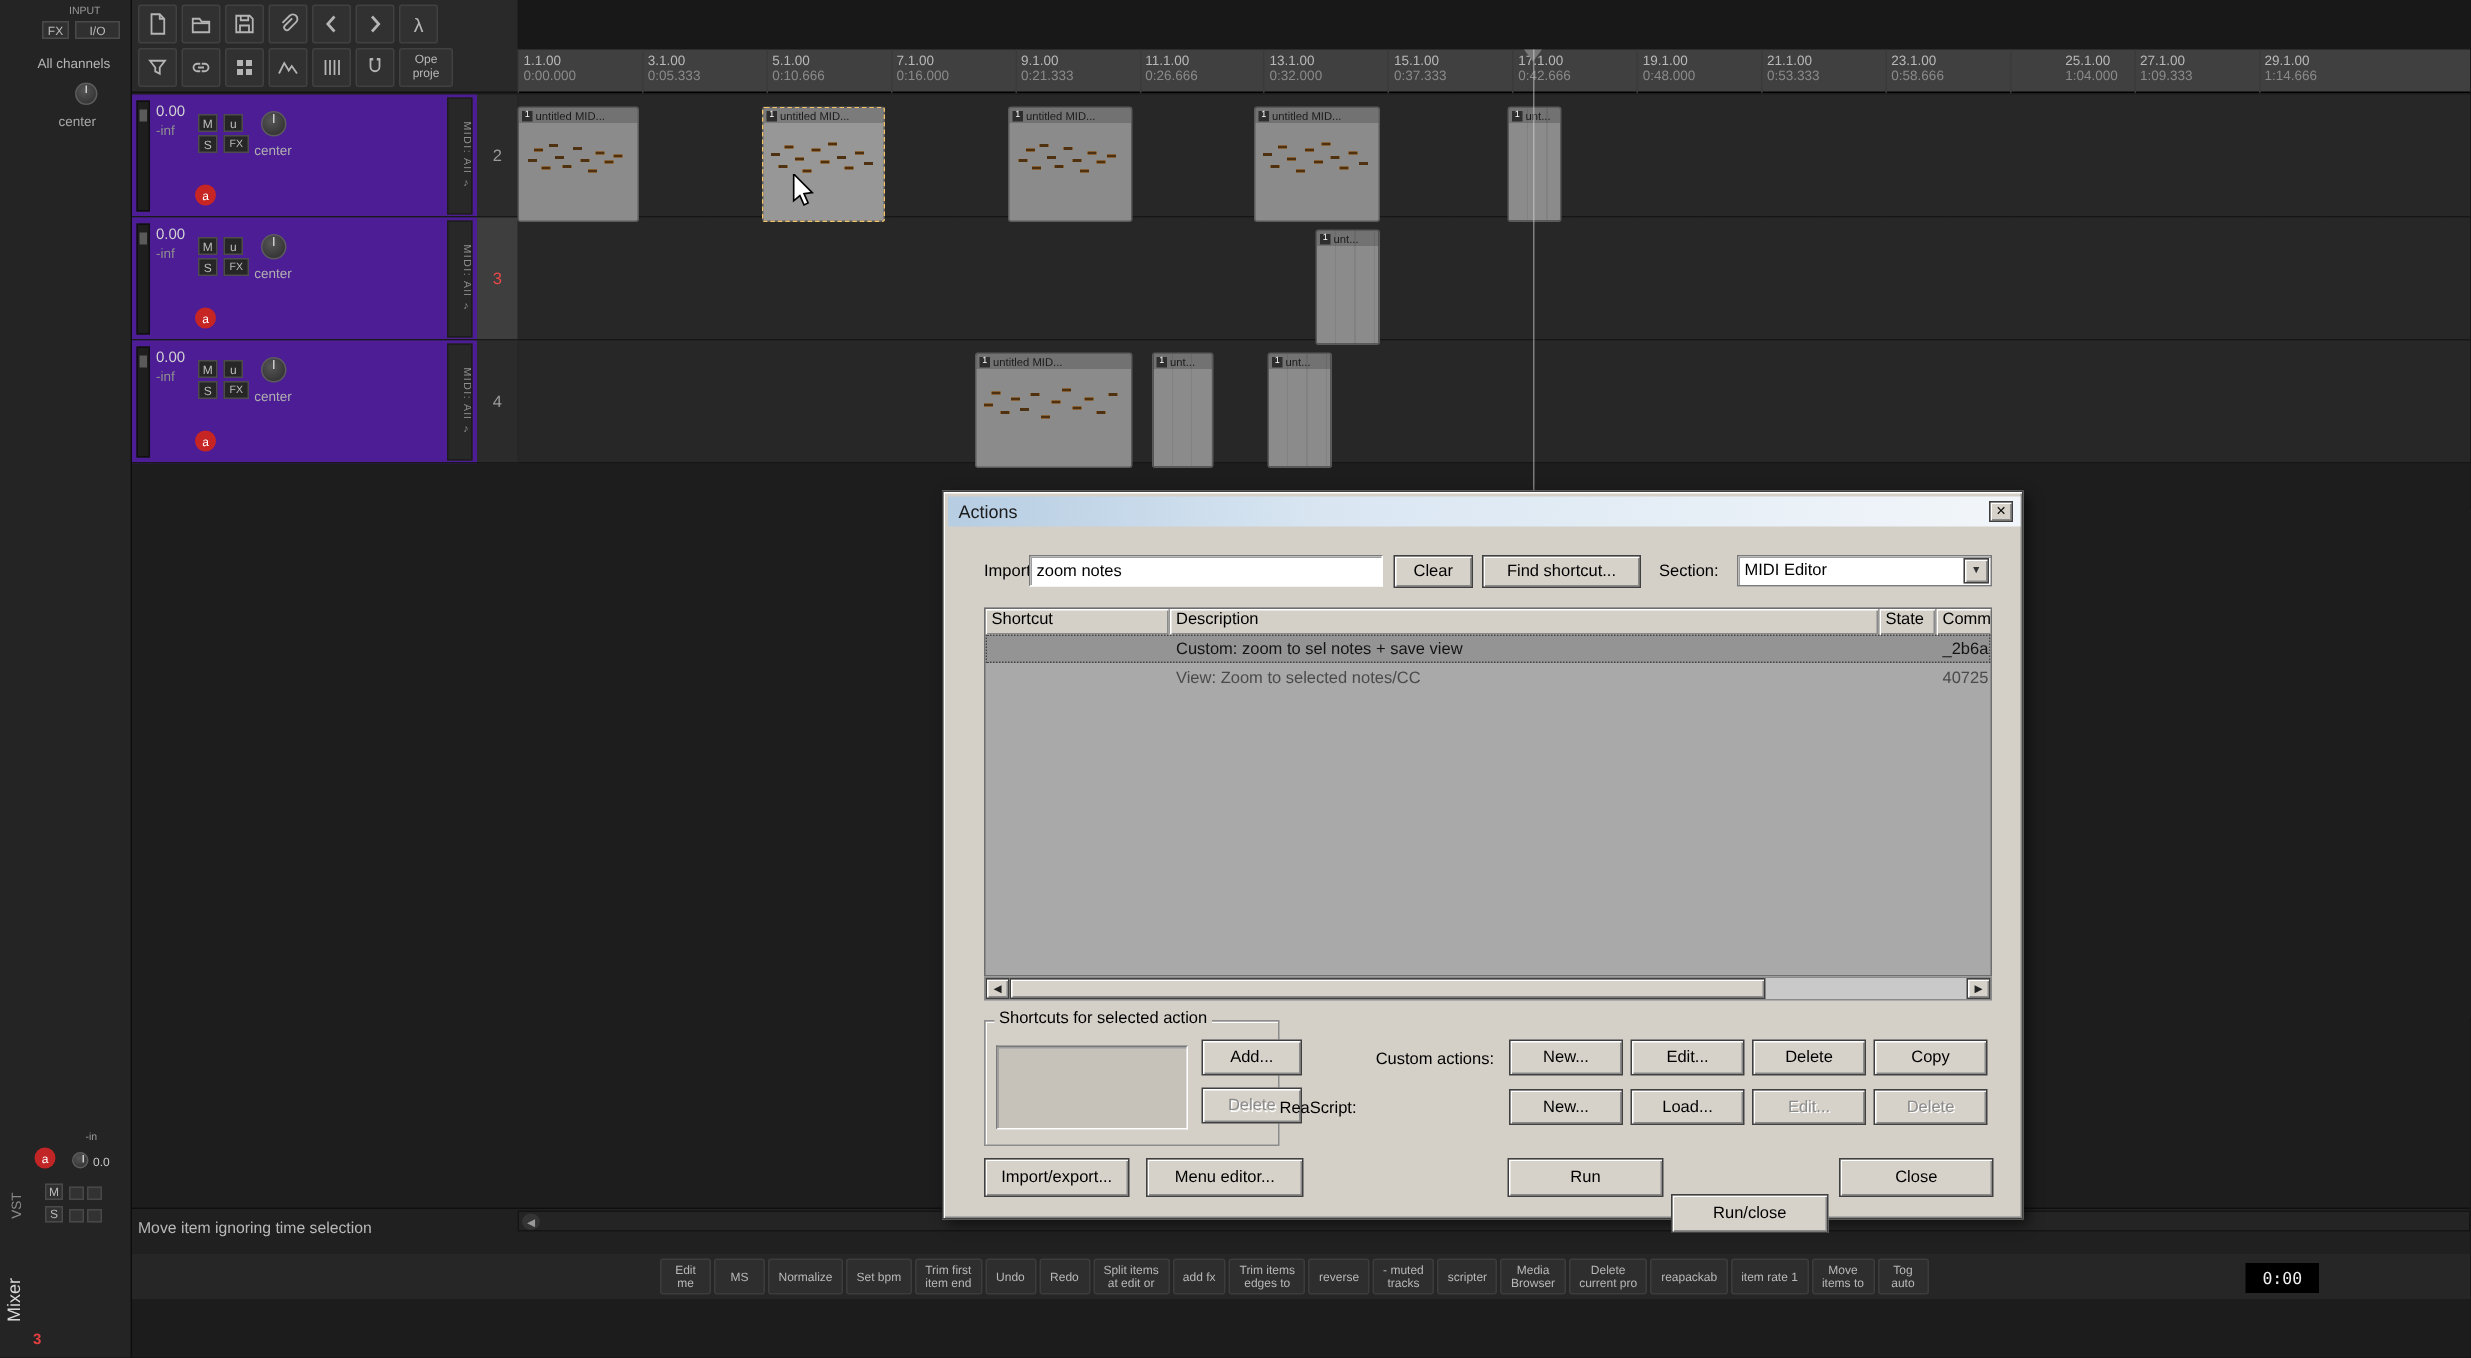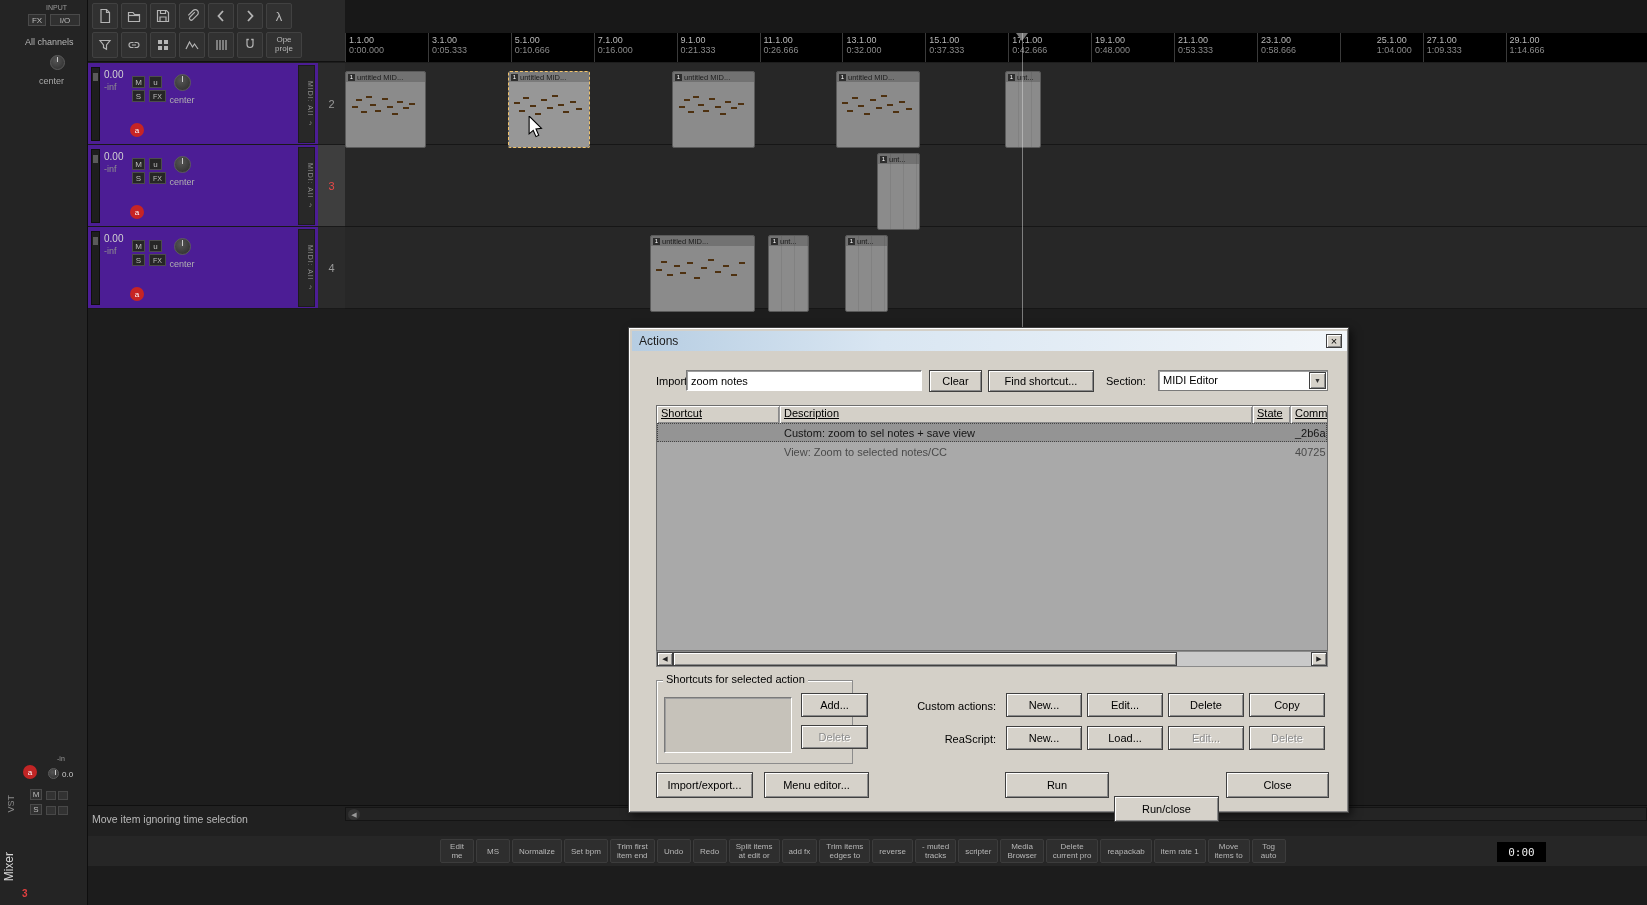--- a/index.html
+++ b/index.html
@@ -21,21 +21,21 @@
   
   #top-toolbar { position:absolute; left:88px; top:0; width:257px; height:62px; background:#292929; border-bottom:1px solid #111; z-index:2; }
   .tb-row { position:absolute; left:4px; display:flex; gap:3px; align-items:center; }
   .tb-btn { width:26px; height:26px; background:#313131; border:1px solid #414141; border-radius:2px; display:flex; align-items:center; justify-content:center; }
   .tb-ic { display:flex; align-items:center; justify-content:center; }
   .txt-icon { font-size:13px; color:#b8b8b8; }
   #open-project-btn { width:36px; height:26px; background:#313131; border:1px solid #414141; border-radius:2px; color:#b8b8b8; font-size:8px; line-height:1.1; text-align:center; white-space:pre-line; display:flex; align-items:center; justify-content:center; }
 
   
   #ruler-topstrip { position:absolute; left:345px; top:0; width:1302px; height:33px; background:#181818; }
-  #timeline-ruler { position:absolute; left:345px; top:33px; width:1302px; height:29px; background:#000000; border-bottom:1px solid #000; z-index:1; }
+  #timeline-ruler { position:absolute; left:345px; top:33px; width:1302px; height:29px; background:#404040; border-bottom:1px solid #000; z-index:1; }
   .tick { position:absolute; top:0; height:29px; border-left:1px solid #3a3a3a; padding-left:3px; }
   .tick-bar { font-size:9px; color:#b8b8b8; line-height:10px; margin-top:2px; white-space:nowrap; }
   .tick-time { font-size:9px; color:#8a8a8a; line-height:10px; white-space:nowrap; }
   #track-lanes { position:absolute; left:345px; top:63px; width:1302px; height:246px;
      background-image:repeating-linear-gradient(90deg, rgba(255,255,255,0.03) 0 1px, transparent 1px 41.45px); }
   .trow { height:82px; background:#272727; border-bottom:1px solid #161616; }
   #edit-cursor { position:absolute; left:1022px; top:33px; width:1px; height:772px; background:rgba(215,215,215,0.5); z-index:6; }
   #cursor-marker { position:absolute; left:1016px; top:33px; width:0; height:0; border-left:6px solid transparent; border-right:6px solid transparent; border-top:8px solid #787878; z-index:6; }
 
   
@@ -95,21 +95,21 @@
   .dlg-label { position:absolute; font-size:11px; color:#000; }
   #filter-input { position:absolute; left:57px; top:42px; width:236px; height:21px; background:#fff;
      border:1px solid #7a7a7a; border-right-color:#fff; border-bottom-color:#fff; box-shadow:inset 1px 1px 0 #9e9e9e;
      font-family:"Liberation Sans", sans-serif; font-size:11px; padding-left:4px; }
   .combo { position:absolute; left:529px; top:42px; width:170px; height:21px; background:#fff;
      border:1px solid #7a7a7a; box-shadow:inset 1px 1px 0 #9e9e9e; }
   .combo-val { position:absolute; left:4px; top:3px; font-size:11px; }
   .combo-btn { right:1px; top:1px; width:17px; height:17px; font-size:7px; color:#333; }
   .alist { position:absolute; left:27px; top:77px; width:672px; height:246px; background:#a9a9a9;
      border:1px solid #6e6e6e; overflow:hidden; }
-  .alist-head { display:flex; height:17px;text-decoration:underline; }
+  .alist-head { display:flex; height:17px; }
   .lh-cell { background:#d4d0c8; border-right:1px solid #9a9a9a; box-shadow:inset 1px 1px 0 #fff, inset -1px -1px 0 #8a8a8a;
      font-size:11px; padding:1px 0 0 4px; white-space:nowrap; overflow:hidden; flex:none; }
   .lrow { display:flex; height:19px; align-items:center; color:#4a4a4a; }
   .lrow.sel { background:#949494; color:#141414; outline:1px dotted #444; outline-offset:-1px; }
   .lcell { padding-left:4px; white-space:nowrap; overflow:hidden; flex:none; font-size:11px; }
   .hscroll { position:absolute; left:27px; top:323px; width:672px; height:16px; background:#c9c9c9; border:1px solid #8a8a8a; }
   .sb-btn { top:0; width:16px; height:14px; font-size:7px; color:#222; }
   .sb-thumb { position:absolute; left:16px; top:0; width:504px; height:14px; background:#d6d2ca;
      border:1px solid #404040; box-shadow:inset 1px 1px 0 #fff, inset -1px -1px 0 #8a8a8a; }
   .groupbox { position:absolute; left:27px; top:352px; width:197px; height:84px; border:1px solid #8c8c8c; box-shadow:1px 1px 0 #fff inset; }
@@ -601,21 +601,21 @@
         </div>
     </div>
 
     <span class="dlg-label" style="left:240px;top:372px;width:127px;text-align:right">Custom actions:</span>
     <div class="btnrow" style="top:365px">
         <div class="cbtn">New...</div>
         <div class="cbtn">Edit...</div>
         <div class="cbtn">Delete</div>
         <div class="cbtn">Copy</div>
       </div>
-    <span class="dlg-label" style="left:240px;top:405px;width:127px;text-align:right">ReaScript:</span>
+    <span class="dlg-label" style="left:224px;top:405px;width:127px;text-align:left">ReaScript:</span>
     <div class="btnrow" style="top:398px">
         <div class="cbtn">New...</div>
         <div class="cbtn">Load...</div>
         <div class="cbtn disabled">Edit...</div>
         <div class="cbtn disabled">Delete</div>
       </div>
 
     <div class="cbtn" style="left:27px;top:444px;width:97px;height:26px">
         <span>Import/export...</span>
       </div>

